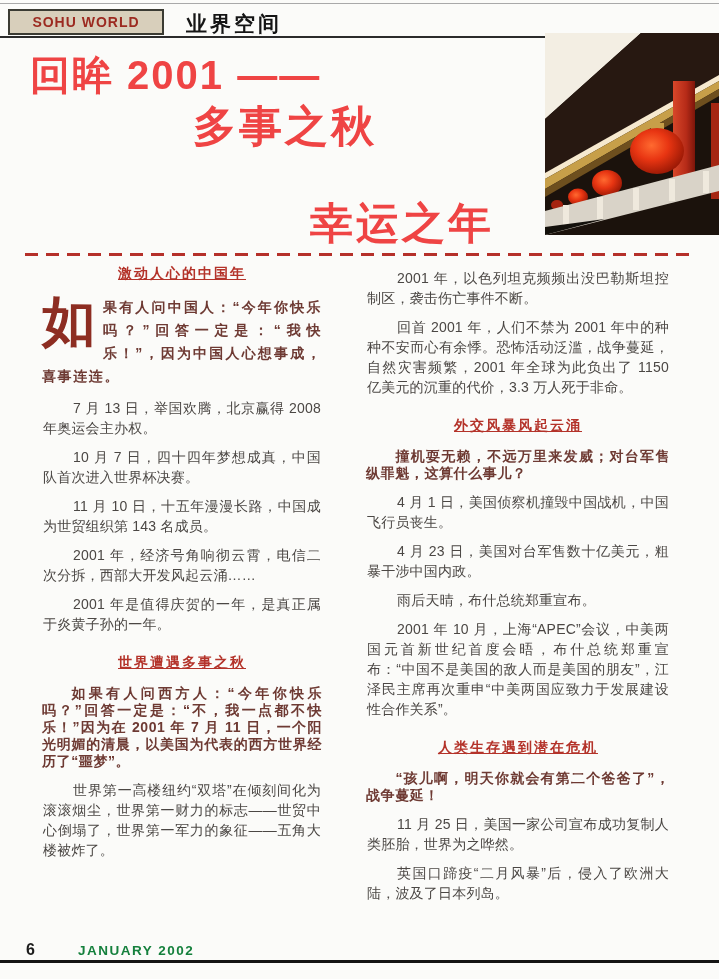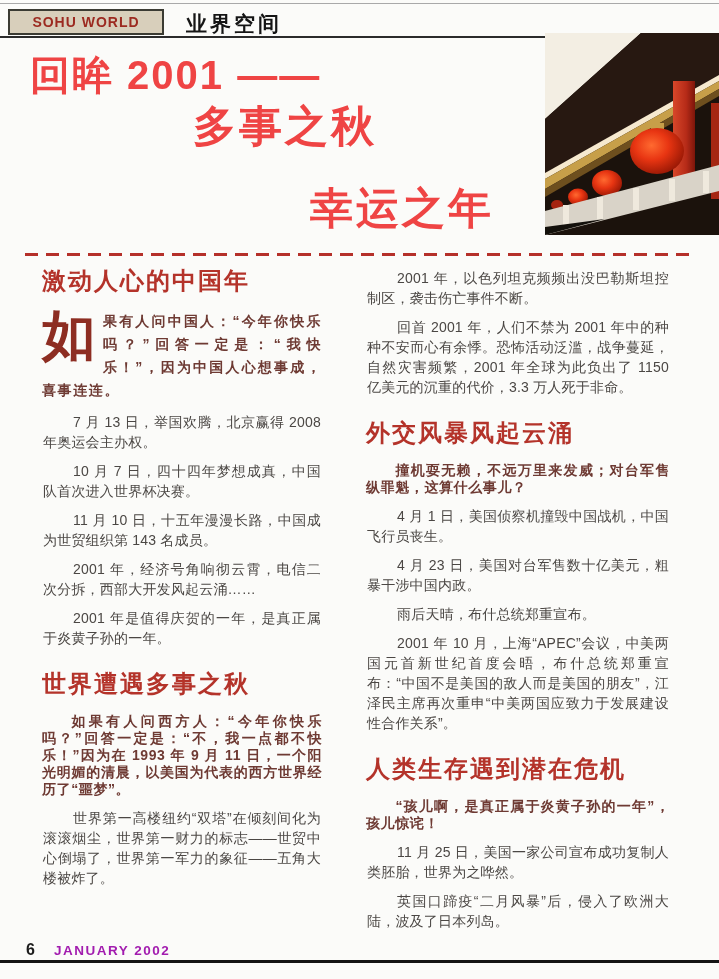--- a/index.html
+++ b/index.html
@@ -18,61 +18,61 @@
   .brand-box span{color:#9c2a20;font-weight:bold;font-size:14px;letter-spacing:1px;text-align:right;}
   .section-name{
     position:absolute;left:186px;top:10px;font-size:21px;font-weight:bold;
     color:#151515;letter-spacing:3px;
   }
   .header-rule{position:absolute;top:36px;left:0;width:719px;height:2px;background:#2b2b2b;}
 
   .title-line{position:absolute;font-weight:bold;color:#ef4444;white-space:nowrap;}
   .t1{left:30px;top:48px;font-size:40px;letter-spacing:2px;}
   .t2{left:193px;top:98px;font-size:43px;letter-spacing:3px;}
-  .t3{left:310px;top:180px;font-size:43px;letter-spacing:3px;}
+  .t3{left:310px;top:195px;font-size:43px;letter-spacing:3px;}
 
   .photo{position:absolute;left:545px;top:33px;width:174px;height:202px;display:block;}
 
   .dashed-divider{
     position:absolute;top:253px;left:25px;width:668px;height:3px;
     background:repeating-linear-gradient(90deg,#b5302a 0 13px,transparent 13px 21px);
   }
 
   .content{
     position:absolute;top:260px;left:0;width:719px;
     display:flex;padding-left:42px;box-sizing:border-box;gap:44px;
   }
   .col{box-sizing:border-box;}
   .col.left{width:280px;}
   .col.right{width:304px;}
 
   .section-heading{
-    font-size:24px;font-weight:bold;color:#b4332a;
-    margin:20px 0 13px;letter-spacing:2px;
+    font-size:14px;font-weight:bold;color:#b4332a;text-align:center;
+    margin:20px 0 13px;letter-spacing:2px;text-decoration:underline;
   }
   .col.left .section-heading:first-child{margin-top:5px;}
 
   p.body-para{
     font-size:14px;line-height:20px;color:#4b4744;text-align:justify;
     margin:0 1px 9px;text-indent:2.15em;letter-spacing:0.2px;
   }
   .col.right > p.body-para:first-child{margin-top:8px;}
   p.lead-para{
     font-size:14px;line-height:17px;font-weight:bold;color:#6e3a33;
     text-align:justify;margin:0 0 10px;text-indent:2.1em;letter-spacing:0.6px;
   }
   p.dropcap-para{text-indent:0;letter-spacing:1.6px;line-height:23px;}
   .dropcap{
     float:left;font-size:54px;line-height:44px;font-weight:bold;color:#8d2d22;
     margin:3px 7px 0 0;letter-spacing:0;
   }
 
   .footer{position:absolute;left:26px;top:941px;display:flex;align-items:baseline;}
   .pagenum{font-size:16px;font-weight:bold;color:#1c1c1c;}
-  .issue{margin-left:19px;font-size:13.5px;letter-spacing:1.5px;color:#a21caf;font-weight:bold;}
+  .issue{margin-left:43px;font-size:13.5px;letter-spacing:1.5px;color:#15803d;font-weight:bold;}
   .bottom-rule{position:absolute;top:960px;left:0;width:719px;height:3px;background:#141414;}
 </style>
 </head>
 <body>
 
 <div class="top-rule"></div>
 
 <div class="brand-box">
   <span>SOHU WORLD</span>
 </div>
@@ -124,38 +124,38 @@
   <div class="col left">
     <h2 class="section-heading">激动人心的中国年</h2>
     <p class="lead-para dropcap-para"><span class="dropcap">如</span><span>果有人问中国人：“今年你快乐吗？”回答一定是：“我快乐！”，因为中国人心想事成，喜事连连。</span></p>
     <p class="body-para">7 月 13 日，举国欢腾，北京赢得 2008 年奥运会主办权。</p>
     <p class="body-para">10 月 7 日，四十四年梦想成真，中国队首次进入世界杯决赛。</p>
     <p class="body-para">11 月 10 日，十五年漫漫长路，中国成为世贸组织第 143 名成员。</p>
     <p class="body-para">2001 年，经济号角响彻云霄，电信二次分拆，西部大开发风起云涌……</p>
     <p class="body-para">2001 年是值得庆贺的一年，是真正属于炎黄子孙的一年。</p>
 
     <h2 class="section-heading">世界遭遇多事之秋</h2>
-    <p class="lead-para">如果有人问西方人：“今年你快乐吗？”回答一定是：“不，我一点都不快乐！”因为在 1993 年 9 月 11 日，一个阳光明媚的清晨，以美国为代表的西方世界经历了“噩梦”。</p>
+    <p class="lead-para">如果有人问西方人：“今年你快乐吗？”回答一定是：“不，我一点都不快乐！”因为在 2001 年 7 月 11 日，一个阳光明媚的清晨，以美国为代表的西方世界经历了“噩梦”。</p>
     <p class="body-para">世界第一高楼纽约“双塔”在倾刻间化为滚滚烟尘，世界第一财力的标志——世贸中心倒塌了，世界第一军力的象征——五角大楼被炸了。</p>
 
   </div>
 
   <div class="col right">
     <p class="body-para">2001 年，以色列坦克频频出没巴勒斯坦控制区，袭击伤亡事件不断。</p>
     <p class="body-para">回首 2001 年，人们不禁为 2001 年中的种种不安而心有余悸。恐怖活动泛滥，战争蔓延，自然灾害频繁，2001 年全球为此负出了 1150 亿美元的沉重的代价，3.3 万人死于非命。</p>
 
     <h2 class="section-heading">外交风暴风起云涌</h2>
     <p class="lead-para">撞机耍无赖，不远万里来发威；对台军售纵罪魁，这算什么事儿？</p>
     <p class="body-para">4 月 1 日，美国侦察机撞毁中国战机，中国飞行员丧生。</p>
     <p class="body-para">4 月 23 日，美国对台军售数十亿美元，粗暴干涉中国内政。</p>
     <p class="body-para">雨后天晴，布什总统郑重宣布。</p>
     <p class="body-para">2001 年 10 月，上海“APEC”会议，中美两国元首新世纪首度会晤，布什总统郑重宣布：“中国不是美国的敌人而是美国的朋友”，江泽民主席再次重申“中美两国应致力于发展建设性合作关系”。</p>
 
     <h2 class="section-heading">人类生存遇到潜在危机</h2>
-    <p class="lead-para">“孩儿啊，是真正属于炎黄子孙的一年”，孩儿惊诧！</p>
+    <p class="lead-para">“孩儿啊，明天你就会有第二个爸爸了”，战争蔓延！</p>
     <p class="body-para">11 月 25 日，美国一家公司宣布成功复制人类胚胎，世界为之哗然。</p>
     <p class="body-para">英国口蹄疫“二月风暴”后，侵入了欧洲大陆，波及了日本列岛。</p>
 
   </div>
 </div>
 
 <div class="footer">
   <span class="pagenum">6</span>
   <span class="issue">JANUARY 2002</span>
 </div>

